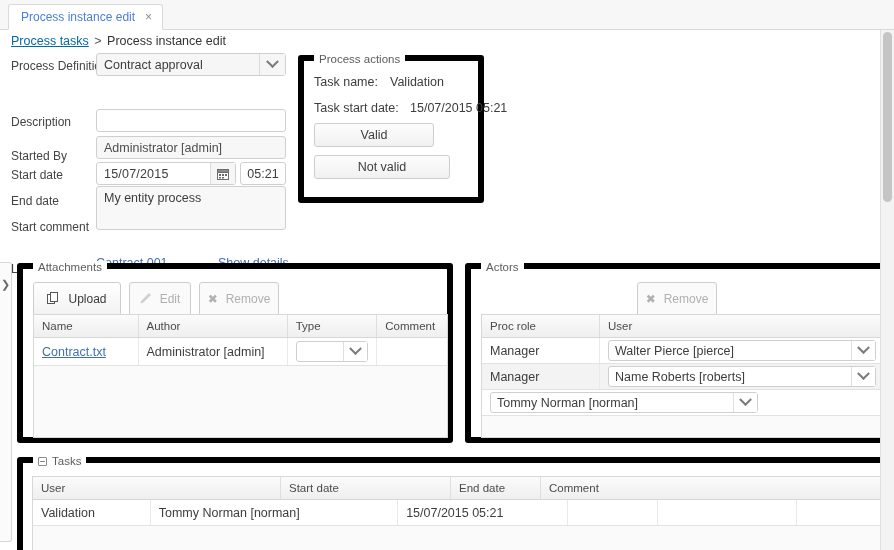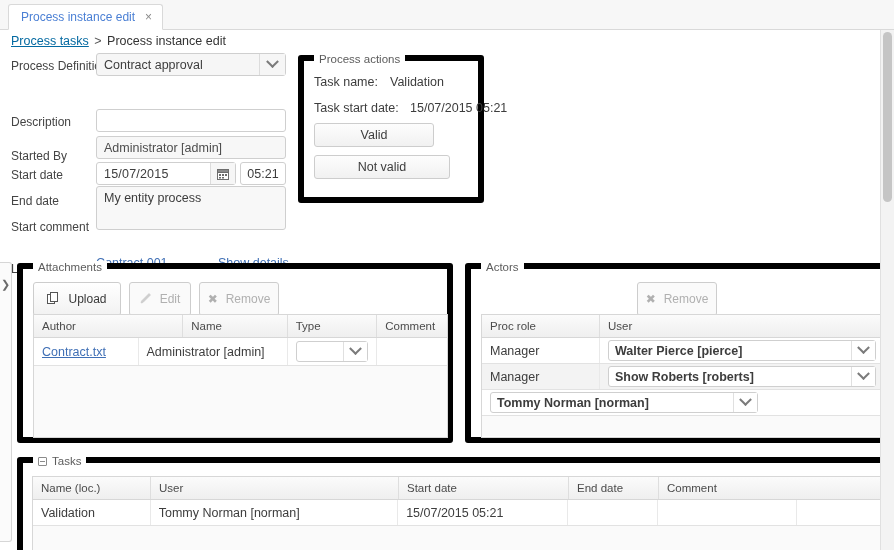--- a/index.html
+++ b/index.html
@@ -242,21 +242,21 @@
 
   .cell-select {
     border: 1px solid #cfcfcf;
     border-radius: 3px;
     background: #ffffff;
     display: flex; align-items: center;
     height: 21px;
   }
   .cell-select .cs-text {
     flex: 1; padding: 0 6px; font-size: 12.5px; color: #3d3d3d;
-    overflow: hidden; white-space: nowrap; font-weight: bold;
+    overflow: hidden; white-space: nowrap;
   }
   .cell-select .cs-arrow {
     width: 24px; height: 100%;
     border-left: 1px solid #e0e0e0;
     display: flex; align-items: center; justify-content: center;
     background: #ffffff;
   }
 
   
   .vscroll {
@@ -393,22 +393,22 @@
       <span>Edit</span>
     </div>
 
     <div class="tbtn disabled" style="left:176px; top:13px; width:80px;">
       <span class="glyph">✖</span>
       <span>Remove</span>
     </div>
 
     <div class="tbl" style="left:10px; top:45px; width:415px; height:124px;">
       <div class="tbl-head">
+        <div class="th" style="width:105px;">Name</div>
         <div class="th" style="width:150px;">Author</div>
-        <div class="th" style="width:105px;">Name</div>
         <div class="th" style="width:90px;">Type</div>
         <div class="th" style="width:70px;">Comment</div>
       </div>
       <div class="tbl-row" style="height:28px;">
         <div class="td" style="width:105px;">
           <a>Contract.txt</a>
         </div>
         <div class="td" style="width:150px;">Administrator [admin]</div>
         <div class="td" style="width:90px;">
           <div class="cell-select" style="width:74px;">
@@ -448,21 +448,21 @@
                 <i class="chev"></i>
               </span>
           </div>
         </div>
       </div>
 
       <div class="tbl-row alt" style="height:26px;">
         <div class="td" style="width:118px;">Manager</div>
         <div class="td" style="width:284px;">
           <div class="cell-select" style="width:268px;">
-            <span class="cs-text">Show Roberts [roberts]</span>
+            <span class="cs-text">Name Roberts [roberts]</span>
             <span class="cs-arrow">
                 <i class="chev"></i>
               </span>
           </div>
         </div>
       </div>
 
       <div class="tbl-row" style="height:26px;">
         <div class="td" style="width:284px;">
           <div class="cell-select" style="width:268px;">
@@ -479,21 +479,20 @@
   </div>
 
   <div class="fs" style="left:11px; top:427px; width:872px; height:110px;">
     <span class="fs-legend">
       <i class="collapse-box"></i>
       <span>Tasks</span>
     </span>
 
     <div class="tbl" style="left:9px; top:13px; width:854px; height:88px;">
       <div class="tbl-head">
-        <div class="th" style="width:118px;">Name (loc.)</div>
         <div class="th" style="width:248px;">User</div>
         <div class="th" style="width:170px;">Start date</div>
         <div class="th" style="width:90px;">End date</div>
         <div class="th" style="width:88px;">Comment</div>
       </div>
       <div class="tbl-row" style="height:26px;">
         <div class="td" style="width:118px;">Validation</div>
         <div class="td" style="width:248px;">Tommy Norman [norman]</div>
         <div class="td" style="width:170px;">15/07/2015 05:21</div>
         <div class="td" style="width:90px;"></div>

